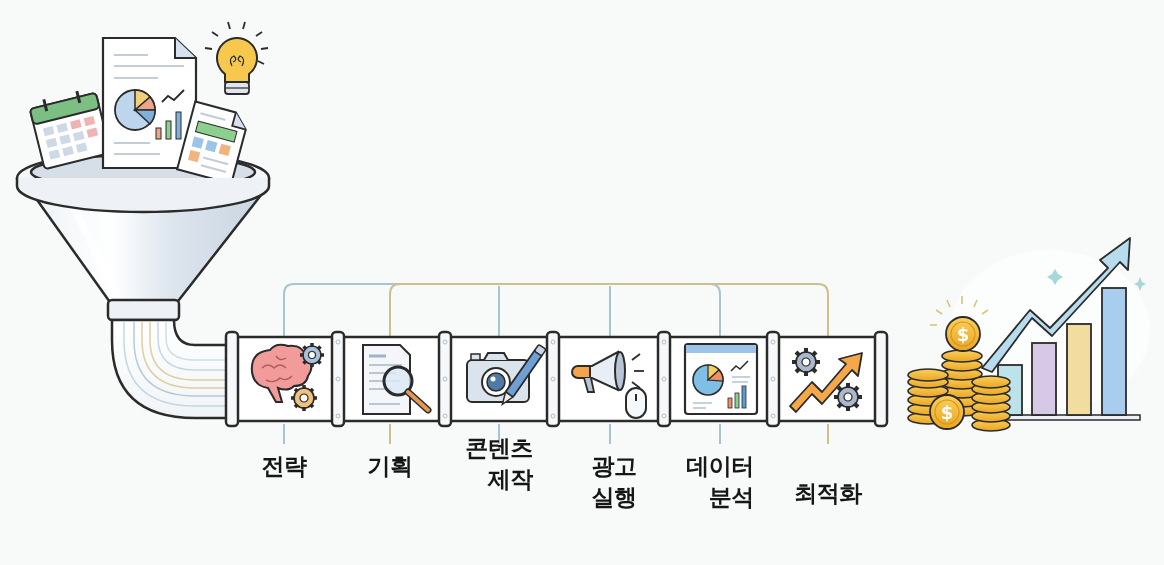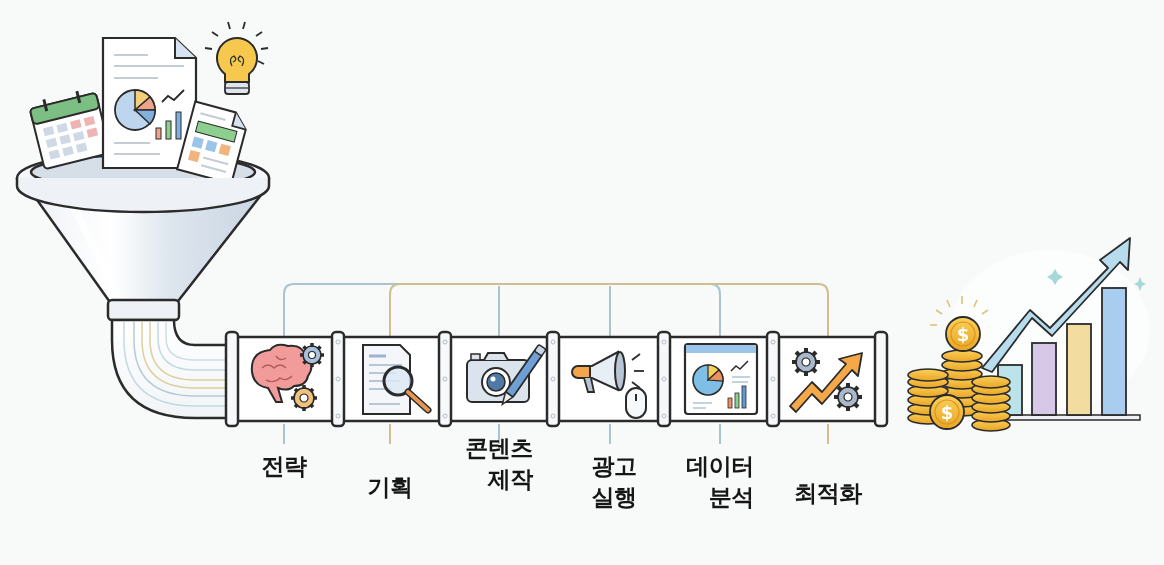--- a/index.html
+++ b/index.html
@@ -373,21 +373,21 @@
       <circle cx="947" cy="412" r="17" fill="url(#coinG)" stroke="#2b2b2b" stroke-width="1.8"></circle>
       <circle cx="947" cy="412" r="12" fill="none" stroke="#d9951c" stroke-width="1.2"></circle>
       <text x="947" y="419" text-anchor="middle" font-family="DejaVu Sans, sans-serif" font-weight="bold" font-size="18" fill="#ffffff">$</text>
     </g>
   </g>
 </svg>
 
 <div class="label" style="left:284px; top:451px;">
   <span>전략</span>
 </div>
-<div class="label" style="left:390px; top:451px;margin-top:21px;">
+<div class="label" style="left:390px; top:451px;">
   <span>기획</span>
 </div>
 <div class="label" style="left:499px; top:433px;">
   <span>콘텐츠</span>
   <span>제작</span>
 </div>
 <div class="label" style="left:614px; top:451px;">
   <span>광고</span>
   <span>실행</span>
 </div>

